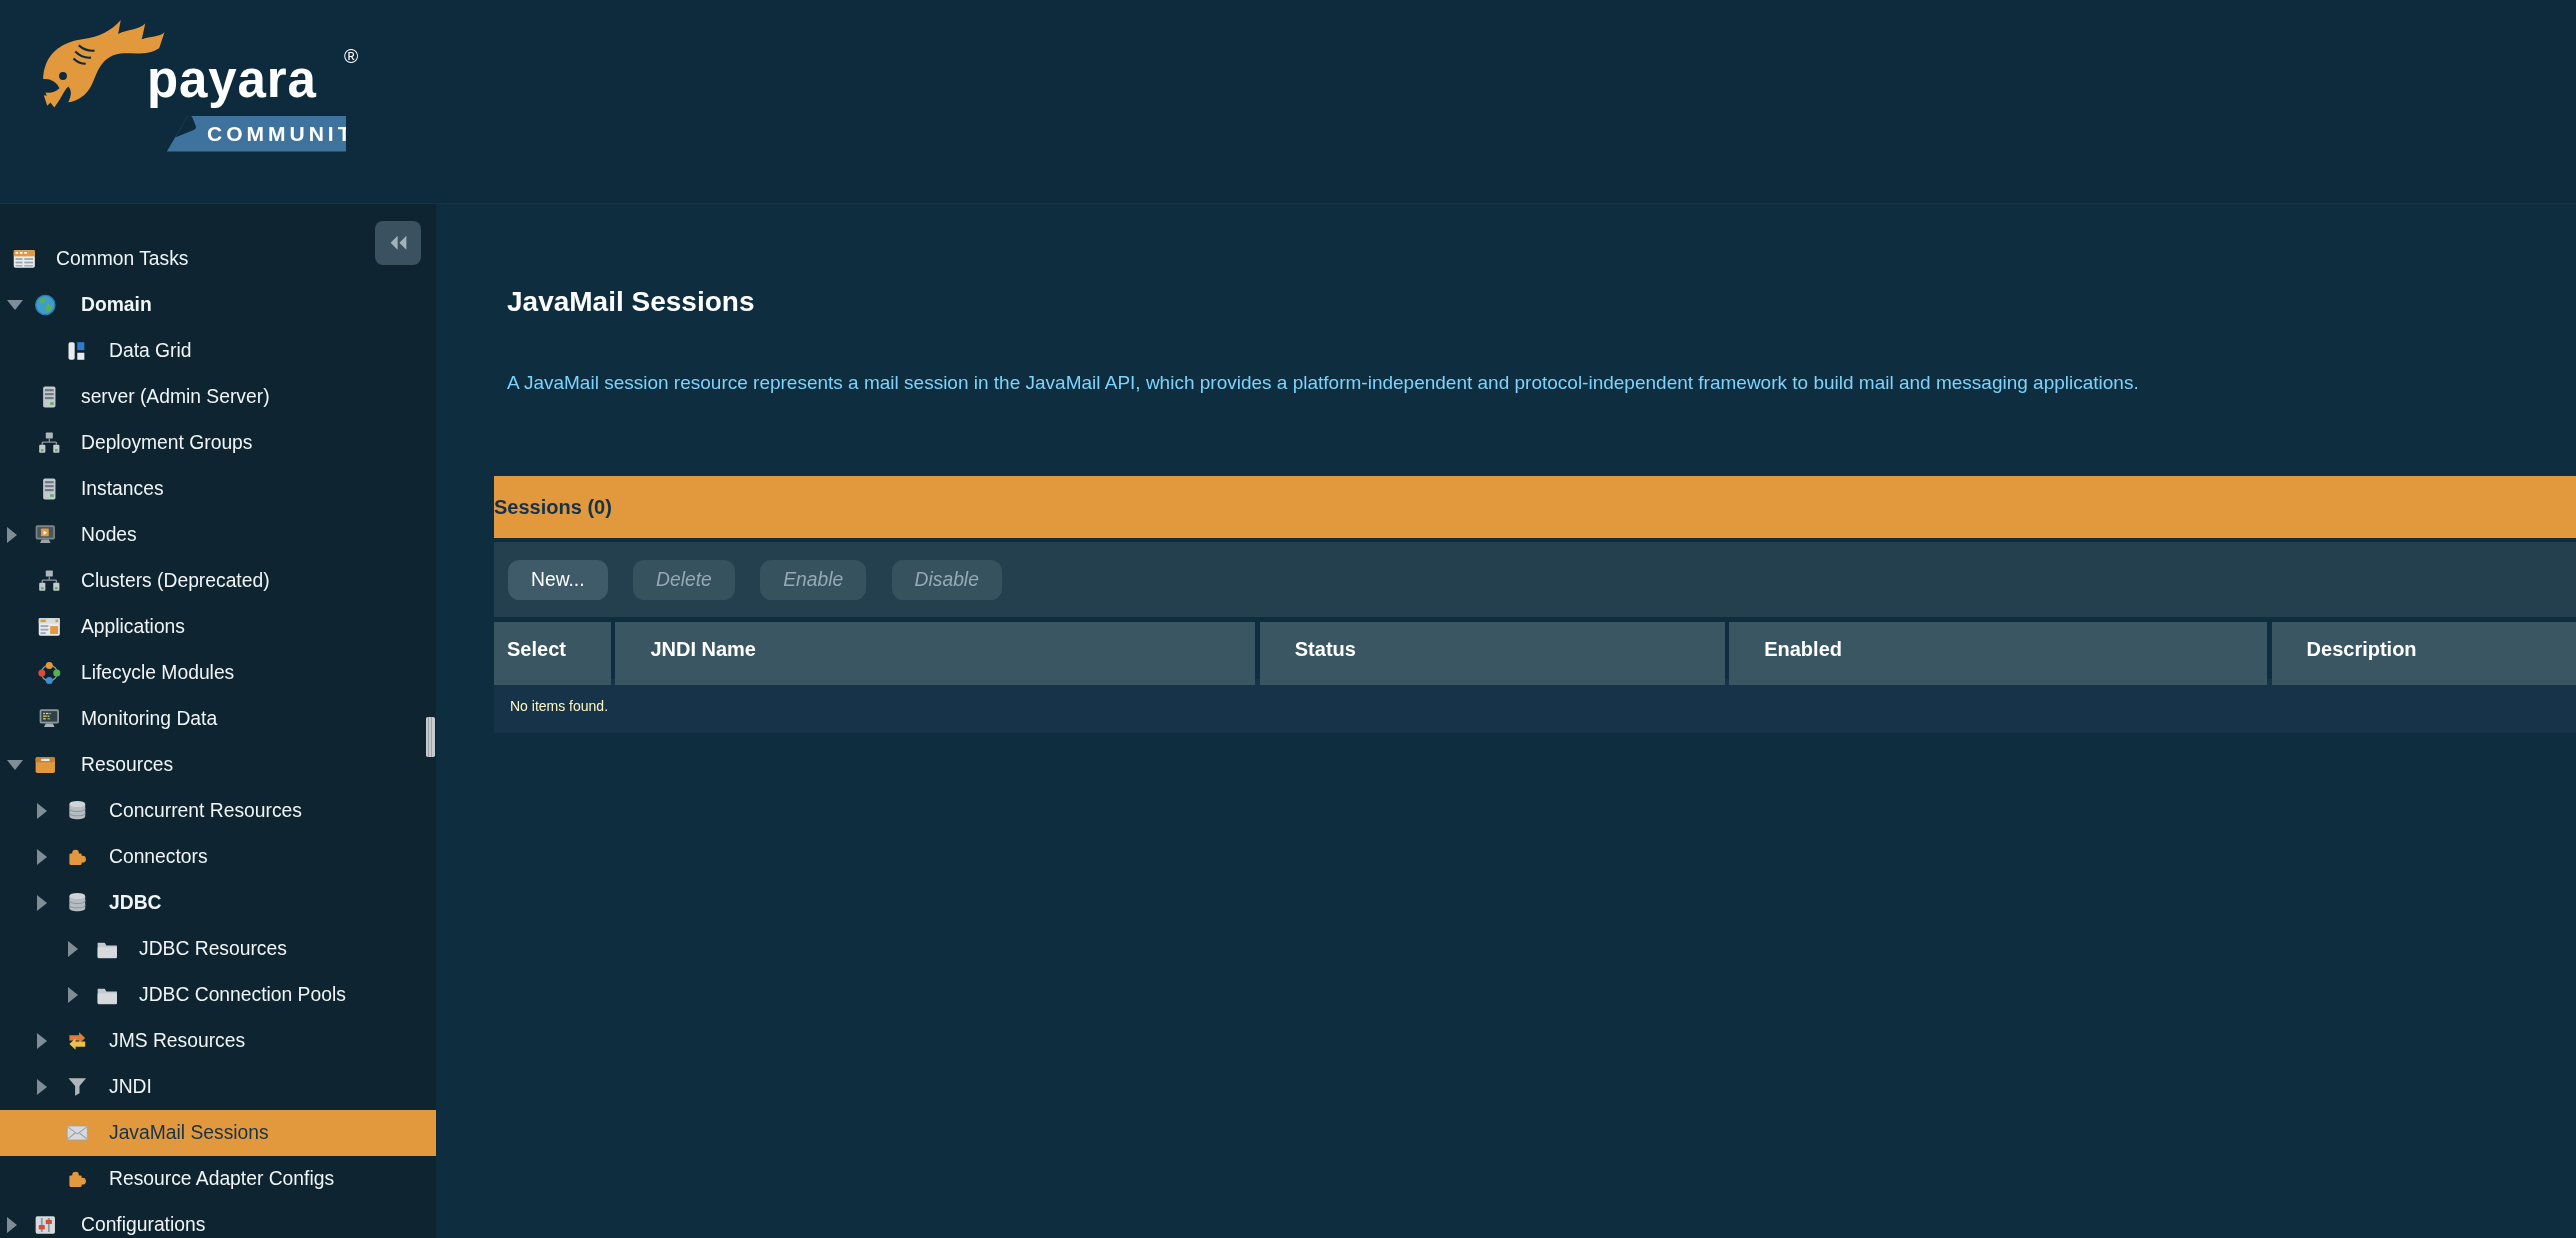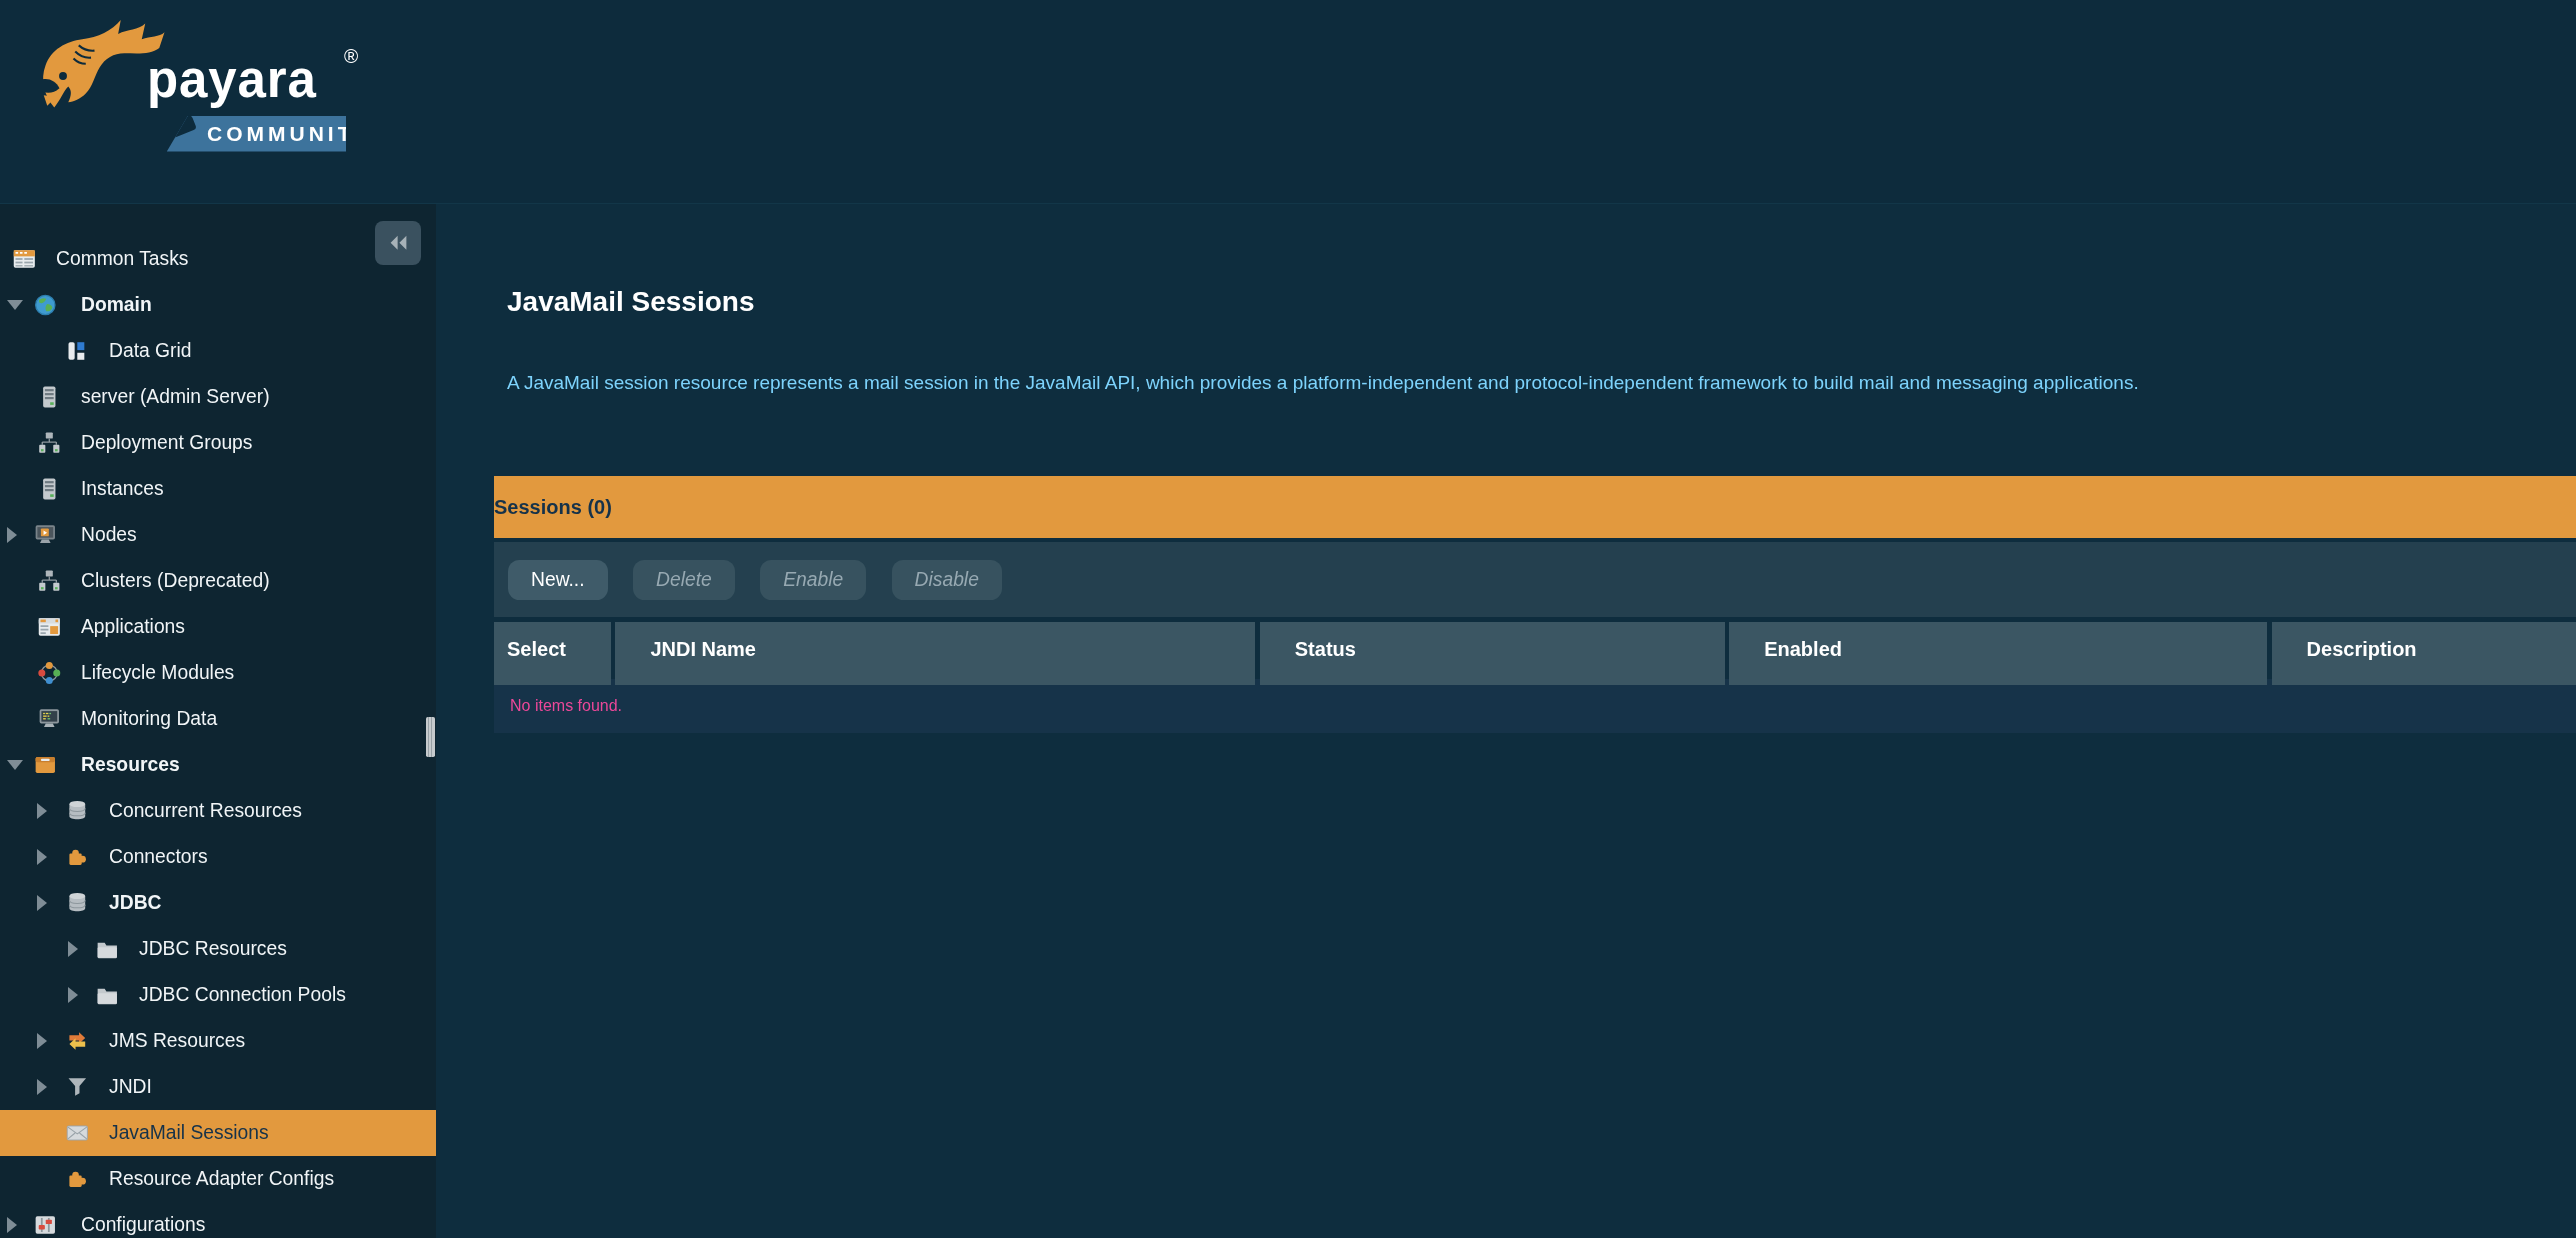--- a/index.html
+++ b/index.html
@@ -100,21 +100,21 @@
   .thead { margin-top:4.4px; height:55px; display:flex; }
   .hcell {
     background:#3b5663; height:63px; line-height:55px;
     font-size:20px; font-weight:bold; color:#ffffff;
     padding-left:35px; margin-right:4.4px; flex:0 0 auto; white-space:nowrap;
   }
   .hcell:first-child { padding-left:13px; }
   .hcell:last-child { flex:1 1 auto; margin-right:0; }
   .tbody-row {
     margin-top:2.6px; height:54px; background:#163349;
-    font-size:16px; color:#ec4899; line-height:54px; padding-left:16px;
+    font-size:14px; color:#fef9c3; line-height:54px; padding-left:16px;
   }
 </style>
 </head>
 <body>
 
 <div class="app-header">
   <div class="logo-wrap">
     <svg class="logo-fish" width="140" height="109" viewBox="0 0 160 124">
       <path fill="#e2993e" d="M22 118 C10 104 6 86 12 70 C18 52 36 42 54 40 C72 38 88 30 98 18 L95 34 C106 28 118 30 126 22 L122 40 C132 36 142 38 148 32 L142 50 C132 58 116 56 102 56 C90 56 80 62 74 72 C68 82 66 94 58 102 C52 108 44 112 38 112 C42 104 42 98 38 94 C32 100 30 108 22 118 Z"></path>
       <path fill="#0d2b3c" d="M8 86 C16 84 24 88 28 96 C22 102 14 102 8 100 Z"></path>
@@ -299,21 +299,21 @@
       </div>
       <div class="trow">
         <span class="exp expanded" style="left: 7px;"></span>
         <span class="ticon" style="left: 33px;">
           <svg width="24.6" height="24.6" viewBox="0 0 28 28">
             <rect x="3" y="5" width="22" height="18" rx="2" fill="#e2993e"></rect>
             <rect x="3" y="5" width="22" height="6" rx="2" fill="#c87f2e"></rect>
             <rect x="9" y="7" width="10" height="2.5" rx="1.2" fill="#e8ecee"></rect>
           </svg>
         </span>
-        <span class="tlabel" style="left: 81px; font-weight: bold;">Resources</span>
+        <span class="tlabel" style="left: 81px;">Resources</span>
       </div>
       <div class="trow">
         <span class="exp collapsed" style="left: 37px;"></span>
         <span class="ticon" style="left: 65px;">
           <svg width="24.6" height="24.6" viewBox="0 0 28 28">
             <path d="M5 6 v14 c0 2 4 3.5 9 3.5 s9 -1.5 9 -3.5 V6 Z" fill="#b6bdc2"></path>
             <ellipse cx="14" cy="6" rx="9" ry="3.5" fill="#cfd4d7"></ellipse>
             <path d="M5 11 c0 2 4 3.5 9 3.5 s9 -1.5 9 -3.5 M5 16 c0 2 4 3.5 9 3.5 s9 -1.5 9 -3.5" stroke="#8d979d" stroke-width="1.2" fill="none"></path>
           </svg>
         </span>

